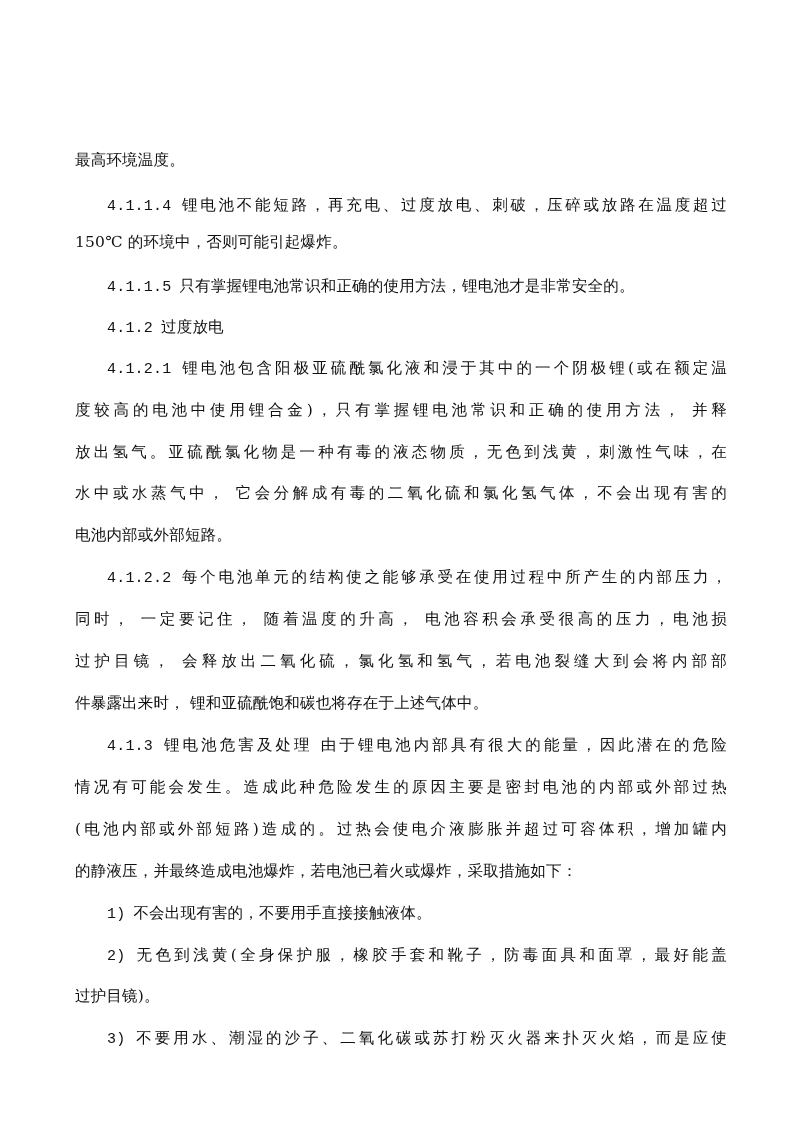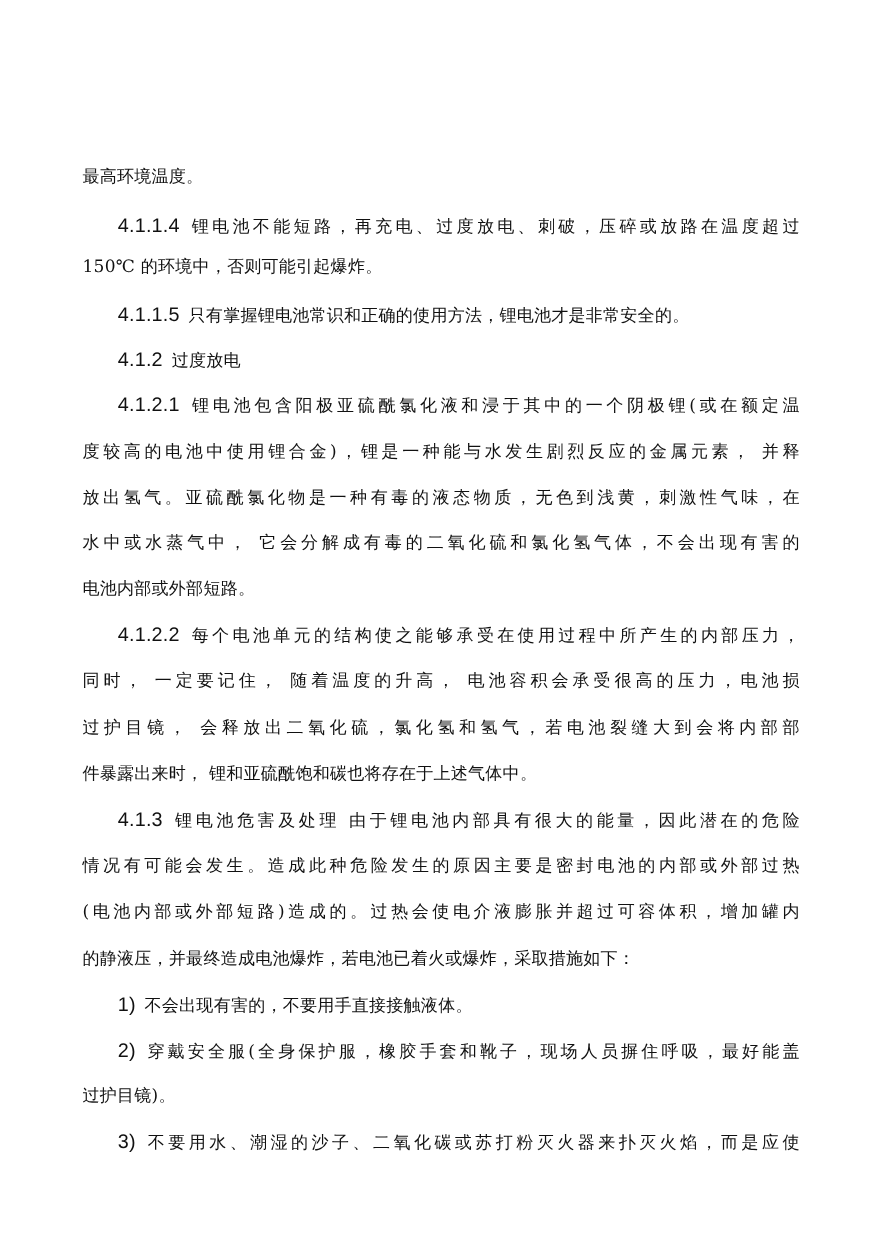--- a/index.html
+++ b/index.html
@@ -32,22 +32,22 @@
       margin-top: 44px;
     }
     .line.justify {
       width: 652px;
       text-align: justify;
       text-align-last: justify;
     }
     .indent { left: 32px; }
     .indent.justify { width: 620px; }
     .num {
-      font-family: Liberation Sans, sans-serif;
-      font-size: 18px;
+      font-family: Liberation Mono, monospace;
+      font-size: 15px;
       margin-right: 8px;
     }
   </style>
 </head>
 <body>
 
 <div class="page">
 
   <div class="line" style="top:104px">
     <span>最高环境温度。</span>
@@ -65,21 +65,21 @@
   </div>
 
   <div class="line indent" style="top:271px">
     <span class="num">4.1.2</span><span>过度放电</span>
   </div>
 
   <div class="line indent justify" style="top:312px">
     <span class="num">4.1.2.1</span><span>锂电池包含阳极亚硫酰氯化液和浸于其中的一个阴极锂(或在额定温</span>
   </div>
   <div class="line justify" style="top:354px">
-    <span>度较高的电池中使用锂合金)，锂是一种能与水发生剧烈反应的金属元素， 并释</span>
+    <span>度较高的电池中使用锂合金)，只有掌握锂电池常识和正确的使用方法， 并释</span>
   </div>
   <div class="line justify" style="top:396px">
     <span>放出氢气。亚硫酰氯化物是一种有毒的液态物质，无色到浅黄，刺激性气味，在</span>
   </div>
   <div class="line justify" style="top:437px">
     <span>水中或水蒸气中， 它会分解成有毒的二氧化硫和氯化氢气体，不会出现有害的</span>
   </div>
   <div class="line" style="top:479px">
     <span>电池内部或外部短路。</span>
   </div>
@@ -108,21 +108,21 @@
   </div>
   <div class="line" style="top:815px">
     <span>的静液压，并最终造成电池爆炸，若电池已着火或爆炸，采取措施如下：</span>
   </div>
 
   <div class="line indent" style="top:857px">
     <span class="num">1)</span><span>不会出现有害的，不要用手直接接触液体。</span>
   </div>
 
   <div class="line indent justify" style="top:899px">
-    <span class="num">2)</span><span>穿戴安全服(全身保护服，橡胶手套和靴子，现场人员摒住呼吸，最好能盖</span>
+    <span class="num">2)</span><span>无色到浅黄(全身保护服，橡胶手套和靴子，防毒面具和面罩，最好能盖</span>
   </div>
   <div class="line" style="top:940px">
     <span>过护目镜)。</span>
   </div>
 
   <div class="line indent justify" style="top:982px">
     <span class="num">3)</span><span>不要用水、潮湿的沙子、二氧化碳或苏打粉灭火器来扑灭火焰，而是应使</span>
   </div>
 
 </div>

